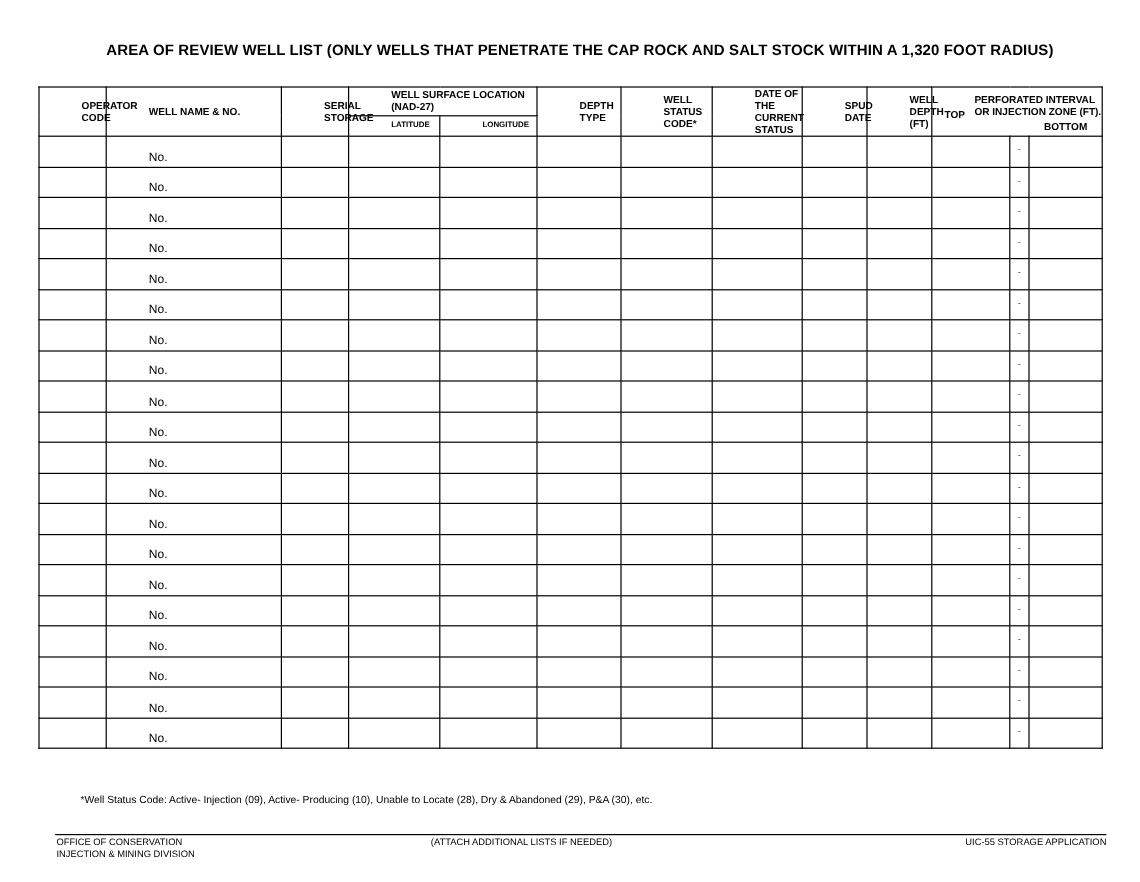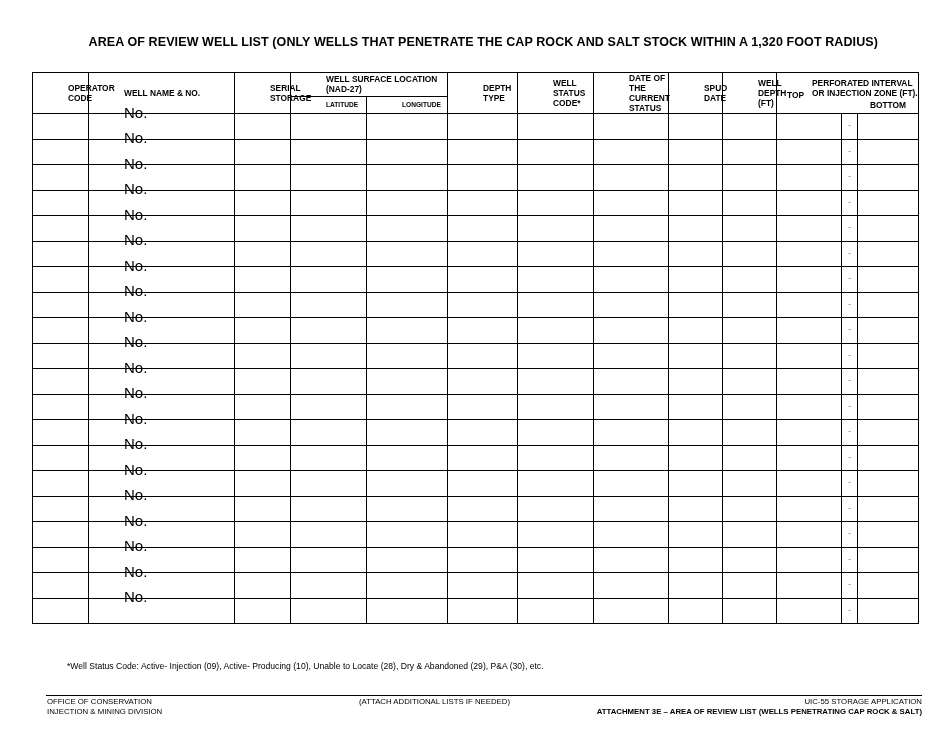--- a/index.html
+++ b/index.html
@@ -4,21 +4,21 @@
 <style>
   html, body { margin:0; padding:0; background:#fff; }
   body { width:950px; height:735px; position:relative; font-family:"Liberation Sans", sans-serif; color:#000; overflow:hidden; }
   .title { position:absolute; top:35px; left:0; width:878px; text-align:right; font-weight:bold; font-size:12.5px; letter-spacing:0.1px; }
   table.grid { position:absolute; left:32px; top:72px; border-collapse:collapse; table-layout:fixed; width:886px; }
   table.grid td, table.grid th { border:1.3px solid #000; padding:0; }
   table.grid th { font-size:8.4px; font-weight:bold; text-align:left; vertical-align:middle; line-height:10px;padding-left:35px; }
   table.grid th.sub { font-size:6.6px; height:14px; }
   table.grid tr.hdr1 th { height:18px; }
   table.grid tr.row td { height:24.5px; position:relative; }
-  .no { position:absolute; left:35px; bottom:18px; font-size:15px; }
+  .no { position:absolute; left:35px; bottom:2px; font-size:10px; }
   .dash { position:absolute; left:0; right:0; top:6px; text-align:center; font-size:8px; color:#555; }
   .perf-top { position:absolute; left:10px; bottom:13px; }
   .perf-bot { position:absolute; right:12px; bottom:3px; }
   .perf-title { display:block; padding-bottom:10px; }
   th.perf { position:relative; }
   .note { position:absolute; top:661px; left:67px; font-size:8.6px; }
   .footer-line { position:absolute; left:46px; top:695px; width:876px; border-top:1.2px solid #000; }
   .f-left { position:absolute; left:47px; top:697px; font-size:7.8px; line-height:9.5px; }
   .f-mid { position:absolute; left:359px; top:697px; font-size:7.8px; }
   .f-right { position:absolute; right:28px; top:697px; font-size:7.8px; line-height:9.5px; text-align:right; }
@@ -454,14 +454,13 @@
 <div class="note">*Well Status Code: Active- Injection (09), Active- Producing (10), Unable to Locate (28), Dry &amp; Abandoned (29), P&amp;A (30), etc.</div>
 
 <div class="footer-line"></div>
 <div class="f-left">
   <div>OFFICE OF CONSERVATION</div>
   <div>INJECTION &amp; MINING DIVISION</div>
 </div>
 <div class="f-mid">(ATTACH ADDITIONAL LISTS IF NEEDED)</div>
 <div class="f-right">
   <div>UIC-55 STORAGE APPLICATION</div>
-  <div class="bold">ATTACHMENT 3E – AREA OF REVIEW LIST (WELLS PENETRATING CAP ROCK &amp; SALT)</div>
 </div>
 
 </body></html>

